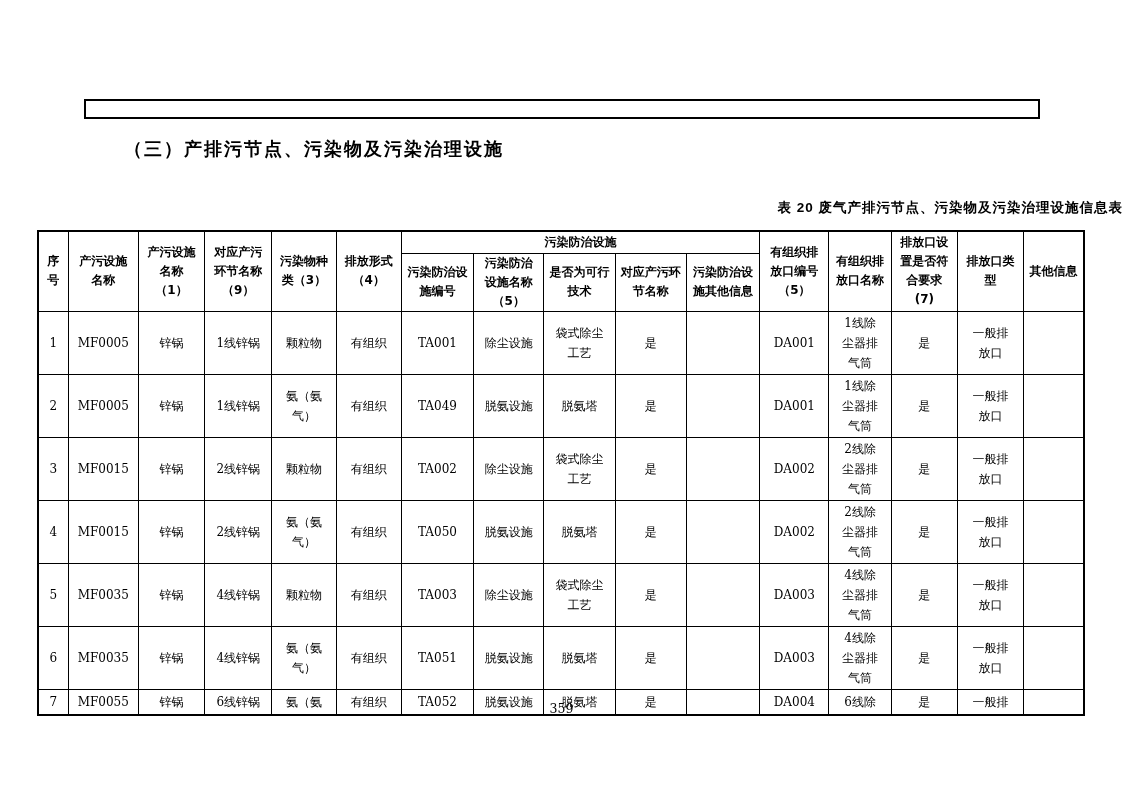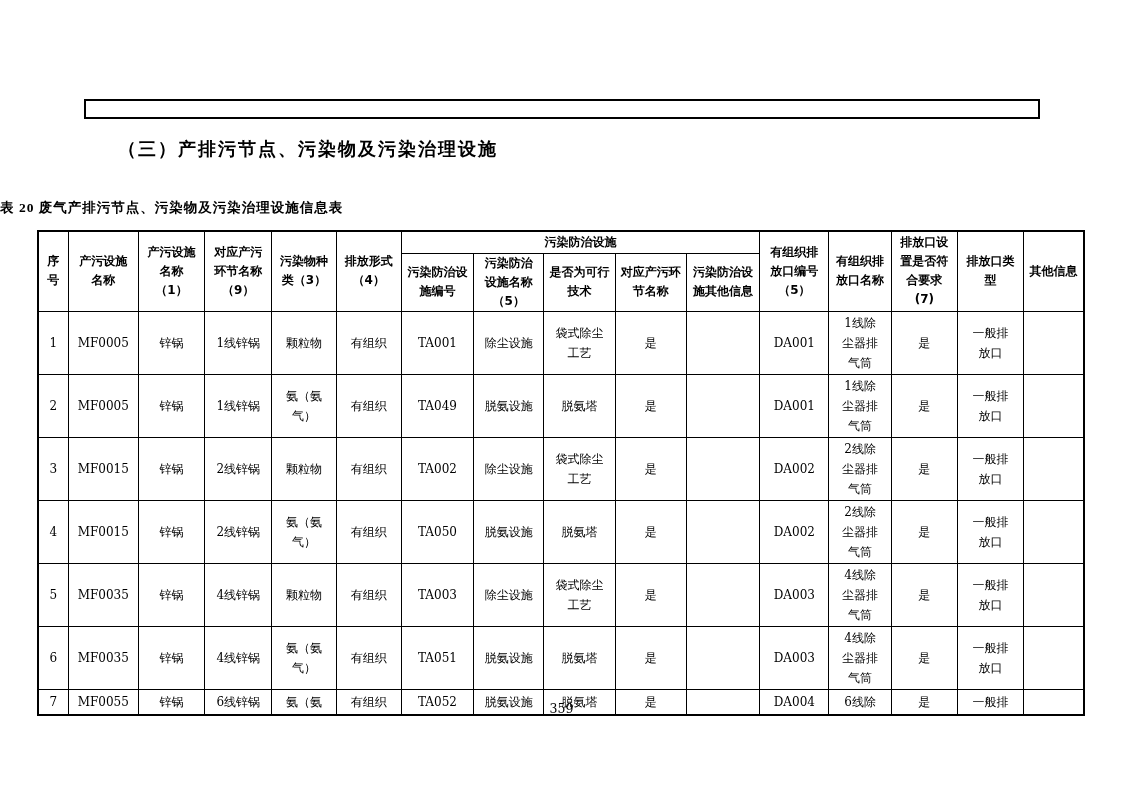--- a/index.html
+++ b/index.html
@@ -19,35 +19,35 @@
     position: absolute;
     left: 84px;
     top: 99px;
     width: 952px;
     height: 16px;
     border: 2px solid #000;
     background: #fff;
   }
   .section-heading {
     position: absolute;
-    left: 118px;
+    left: 124px;
     top: 137px;
     font-family: Liberation Serif, serif;
     font-weight: bold;
     font-size: 18px;
     letter-spacing: 2px;
     white-space: nowrap;
   }
   .table-title {
     position: absolute;
     left: 0;
     top: 199px;
     width: 1123px;
-    text-align: left;
-    font-family: Liberation Serif, serif;
+    text-align: right;
+    font-family: Liberation Sans, sans-serif;
     font-weight: bold;
     font-size: 13.5px;
     letter-spacing: 1px;
   }
   table.info-table {
     position: absolute;
     left: 37px;
     top: 230px;
     width: 1048px;
     border-collapse: collapse;

